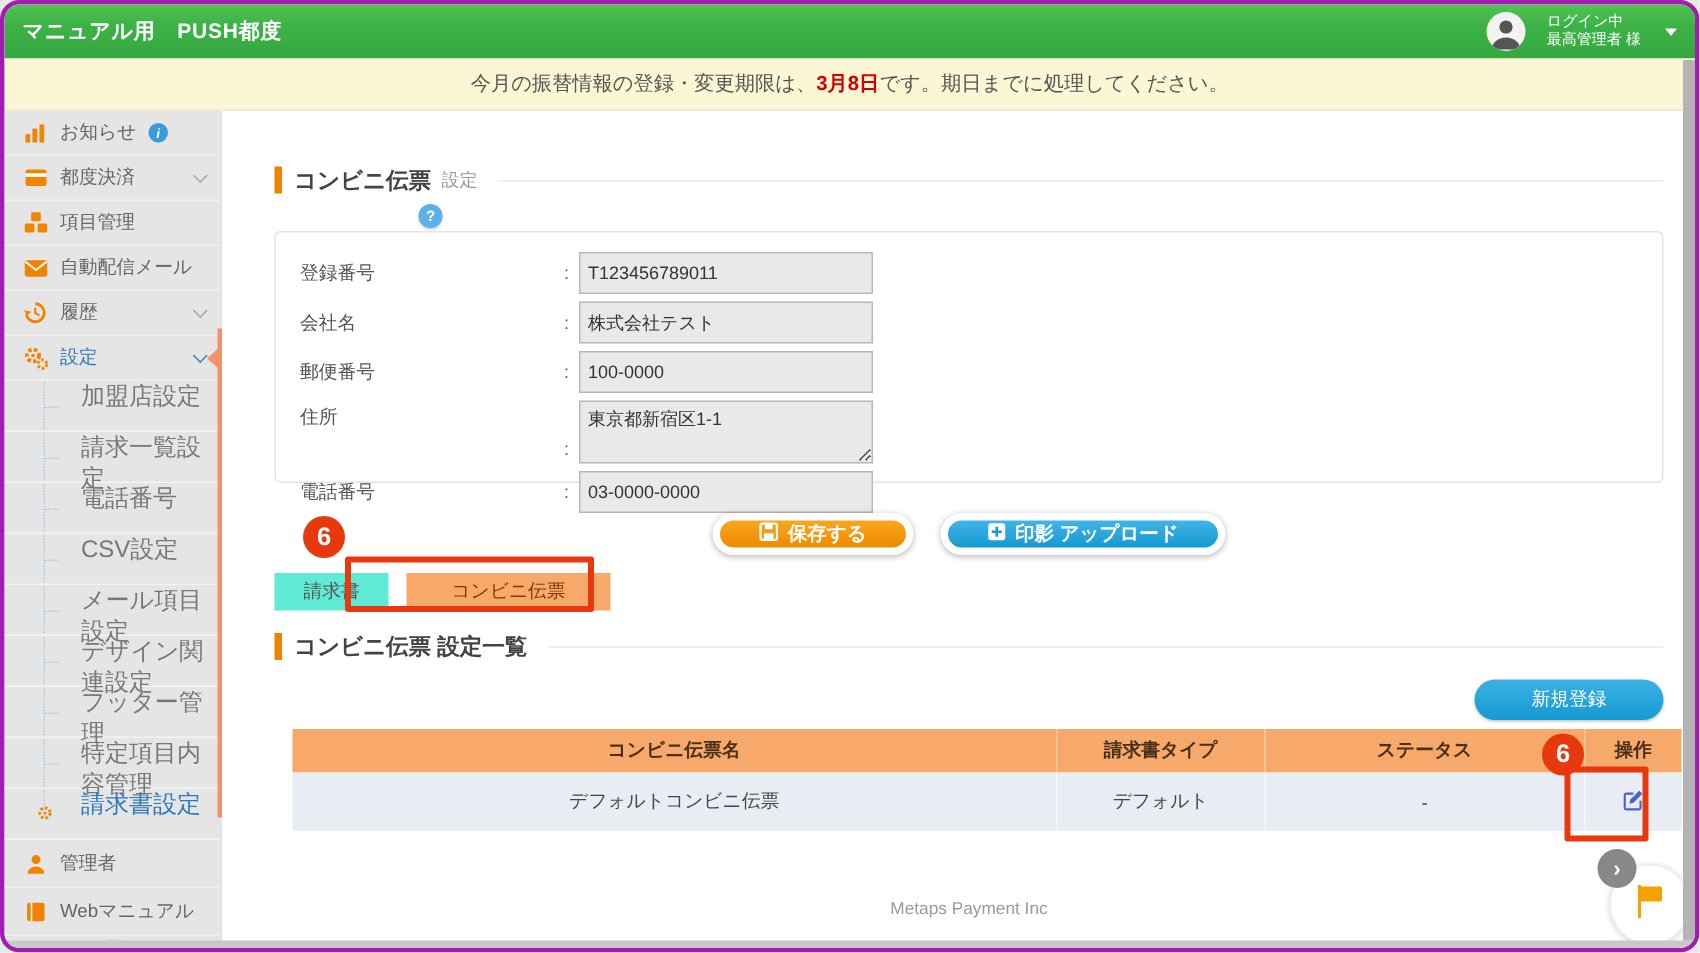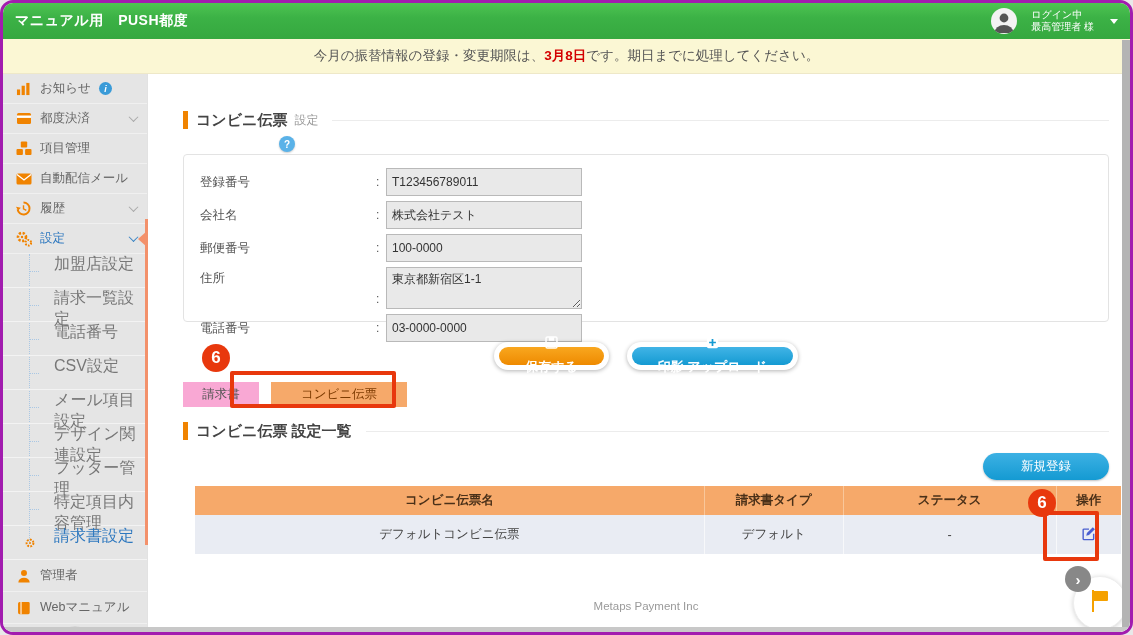--- a/index.html
+++ b/index.html
@@ -54,26 +54,26 @@
   .panel{border:1px solid #e3e3e3;border-radius:4px;height:168px;box-sizing:border-box;padding:13px 0 0 16px;}
   .frow{display:flex;align-items:center;margin-bottom:5px;}
   .frow.addr{align-items:flex-end;}
   .flabel{width:176px;font-size:12.5px;color:#555;flex:none;}
   .fcolon{font-size:12px;color:#555;width:10px;flex:none;}
   .finput{width:196px;height:28px;background:#e9e9e9;border:1px solid #b9b9b9;font-size:12px;color:#333;padding:0 5px;box-sizing:border-box;font-family:inherit;}
   textarea.finput{height:42px;padding-top:3px;resize:both;}
   .addr .flabel{align-self:flex-start;padding-top:3px;}
   .btnrow{margin-top:20px;display:flex;justify-content:center;gap:18px;}
   .pill-outer{background:#fff;border-radius:999px;padding:5px;box-shadow:0 1px 4px rgba(0,0,0,.3);cursor:pointer;}
-  .pill{height:18px;border-radius:999px;display:flex;align-items:center;justify-content:center;gap:6px;color:#fff;font-size:13px;font-weight:bold;padding:0 26px;flex-direction:column;}
+  .pill{height:18px;border-radius:999px;display:flex;align-items:center;justify-content:center;gap:6px;color:#fff;font-size:13px;font-weight:bold;padding:0 26px;}
   .pill.orange{background:linear-gradient(180deg,#f9a71f,#ee8a00);}
   .pill.blue{background:linear-gradient(180deg,#41b4e6,#149ad2);}
   .tabsrow{margin-top:12px;display:flex;align-items:flex-end;position:relative;height:25px;}
   .tab{height:25px;display:flex;align-items:center;justify-content:center;font-size:12.5px;cursor:pointer;box-sizing:border-box;}
-  .tab.inactive{background:#f9a8d4;color:#555;width:76px;margin-right:12px;}
+  .tab.inactive{background:#5eead4;color:#555;width:76px;margin-right:12px;}
   .tab.active{background:#f6a96a;color:#7c3a00;width:136px;}
   .sec2{margin-top:14px;}
   .newbtn-row{margin-top:12px;display:flex;justify-content:flex-end;}
   .newbtn{width:126px;height:27px;border-radius:999px;background:linear-gradient(180deg,#3db1e4,#149ad2);color:#fff;
           font-size:12.5px;display:flex;align-items:center;justify-content:center;cursor:pointer;box-shadow:0 1px 2px rgba(0,0,0,.25);}
   table.list{width:100%;border-collapse:collapse;margin-top:6px;margin-left:12px;}
   table.list th{background:#f6a96a;color:#4a3018;font-size:12.5px;font-weight:bold;height:27px;border-left:1px solid #f9c79a;}
   table.list th:first-child{border-left:none;}
   table.list td{background:#e9ecf3;text-align:center;font-size:12.5px;color:#444;height:37px;border-left:1px solid #f7f8fa;}
   table.list td:first-child{border-left:none;}

